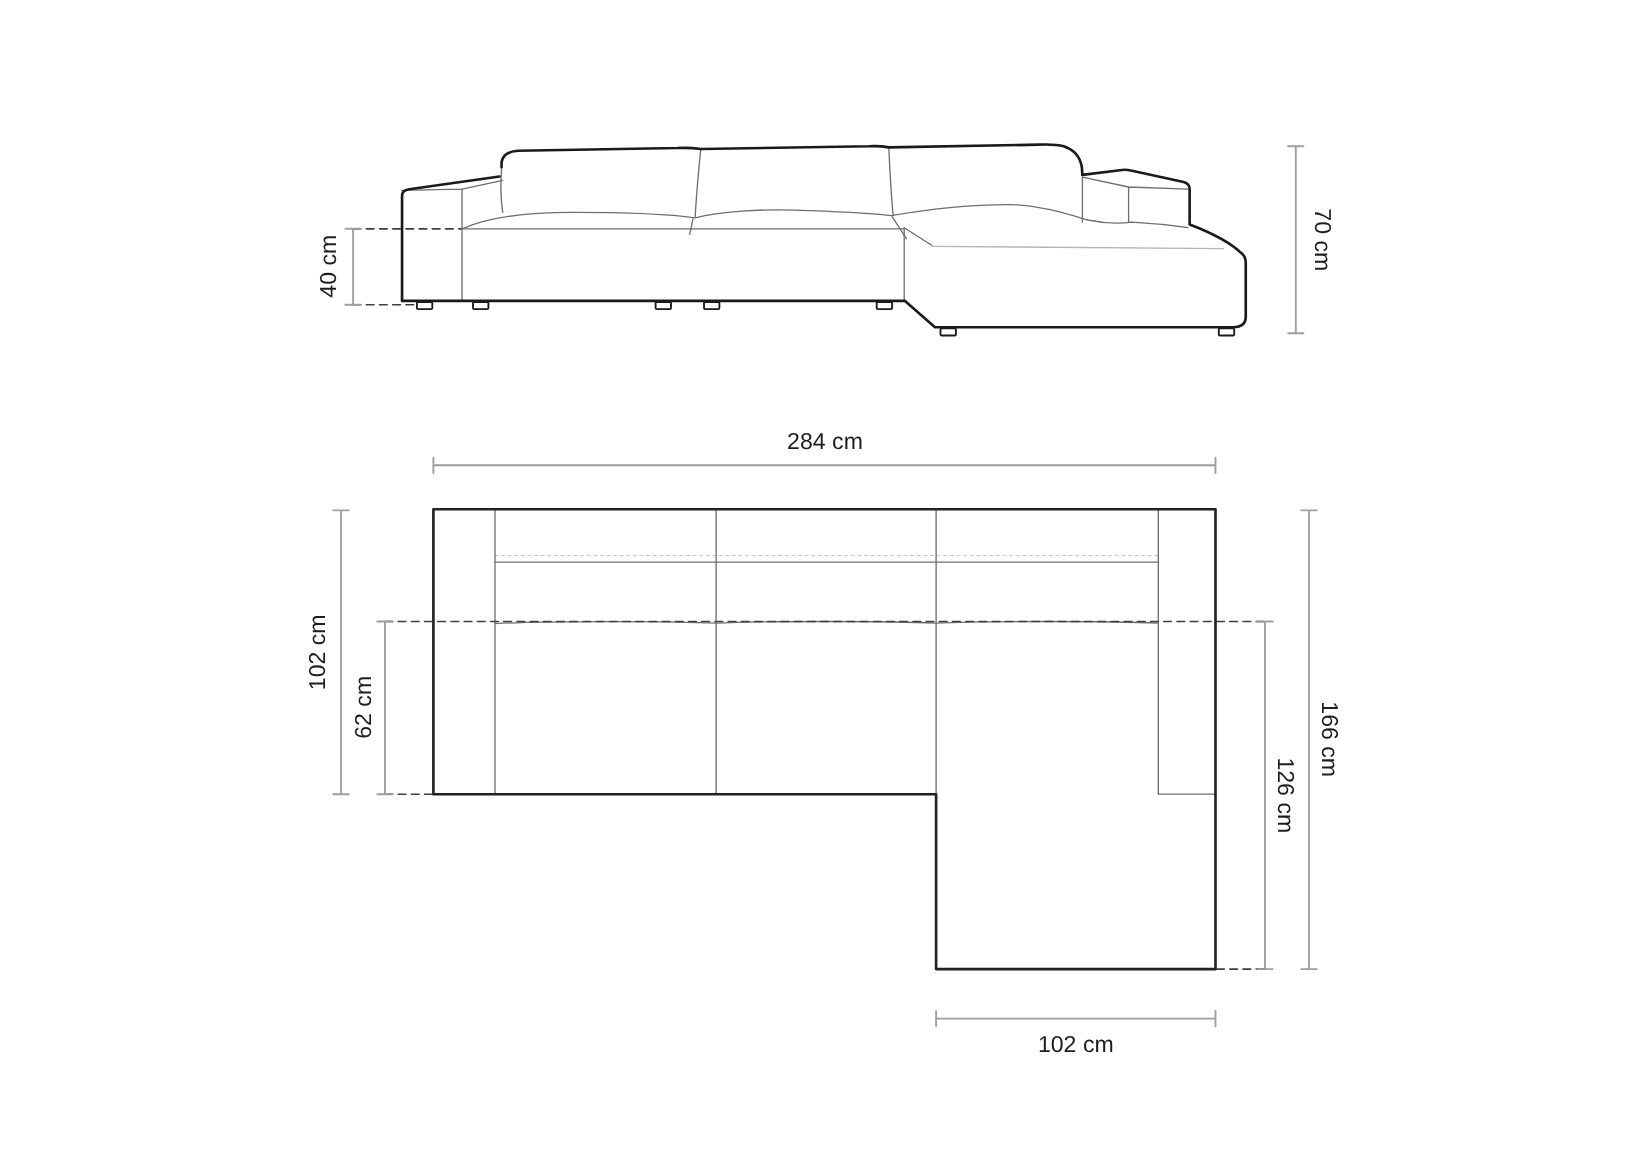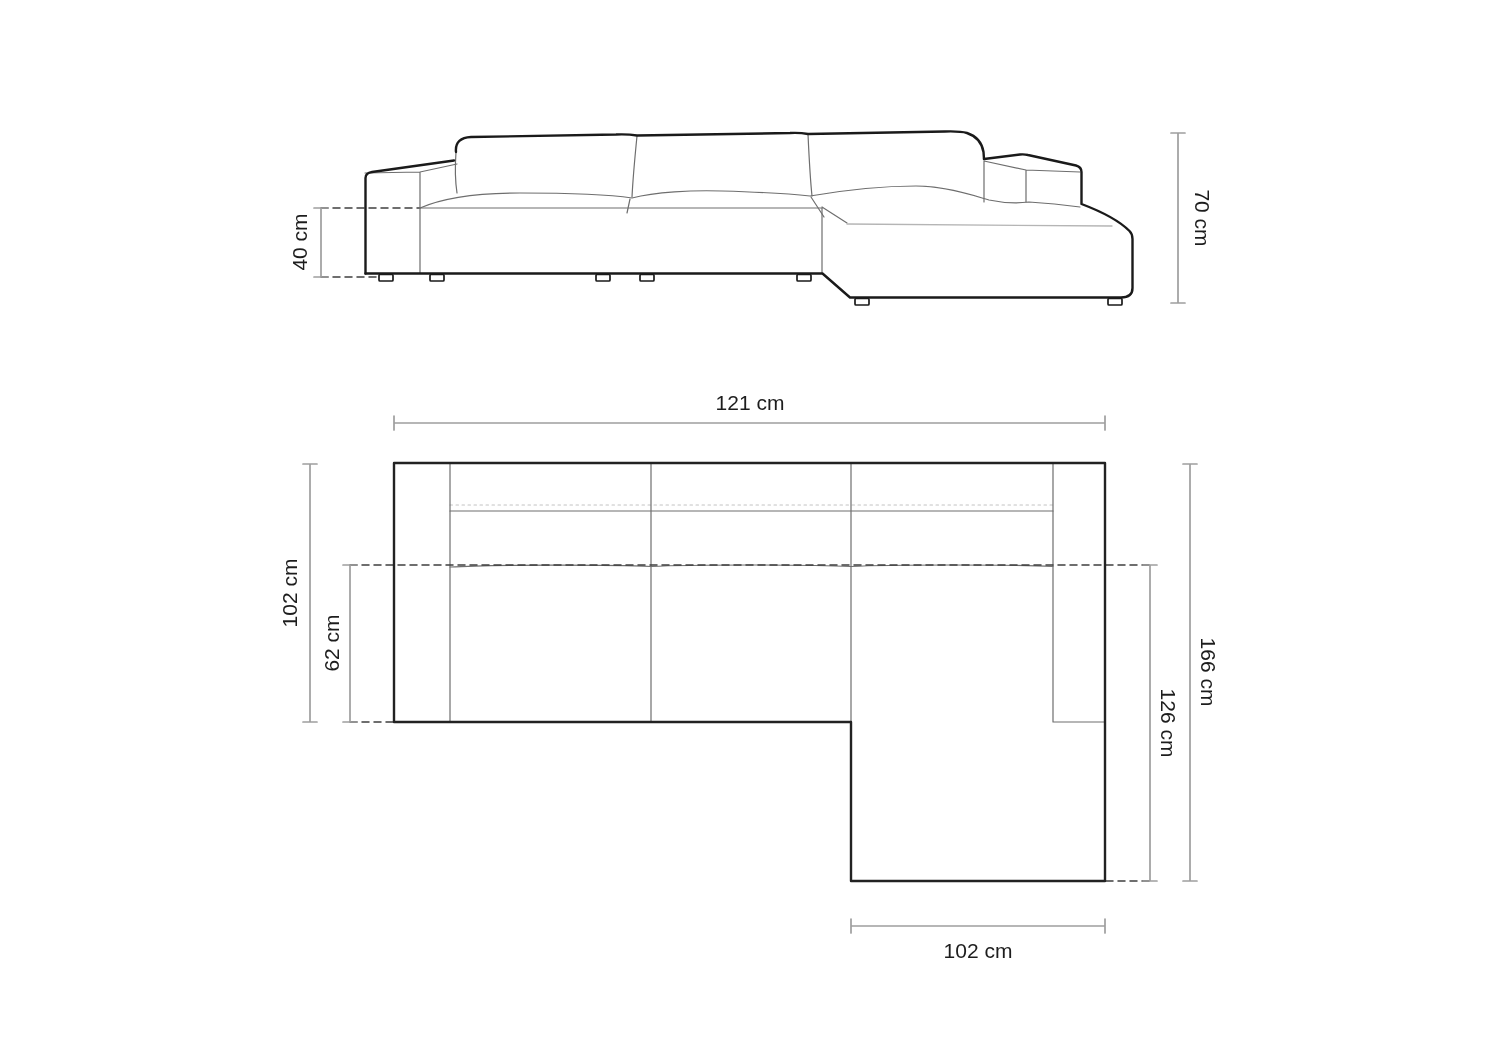--- a/index.html
+++ b/index.html
@@ -112,21 +112,21 @@
         <path d="M1150,565 L1150,881 M1143,565 L1157,565 M1143,881 L1157,881"></path>
         <path d="M851,926 L1105,926 M851,919 L851,933 M1105,919 L1105,933"></path>
       </g>
     </g>
   </svg>
 
   <div class="dim-label rot-ccw" style="left:299px;top:242px;">40 cm</div>
 
   <div class="dim-label rot-cw" style="left:1202px;top:218px;">70 cm</div>
 
-  <div class="dim-label" style="left:750px;top:402px;">121 cm</div>
+  <div class="dim-label" style="left:750px;top:402px;">284 cm</div>
 
   <div class="dim-label rot-ccw" style="left:289px;top:593px;">102 cm</div>
 
   <div class="dim-label rot-ccw" style="left:331px;top:643px;">62 cm</div>
 
   <div class="dim-label rot-cw" style="left:1208px;top:672px;">166 cm</div>
 
   <div class="dim-label rot-cw" style="left:1168px;top:723px;">126 cm</div>
 
   <div class="dim-label" style="left:978px;top:950px;">102 cm</div>

